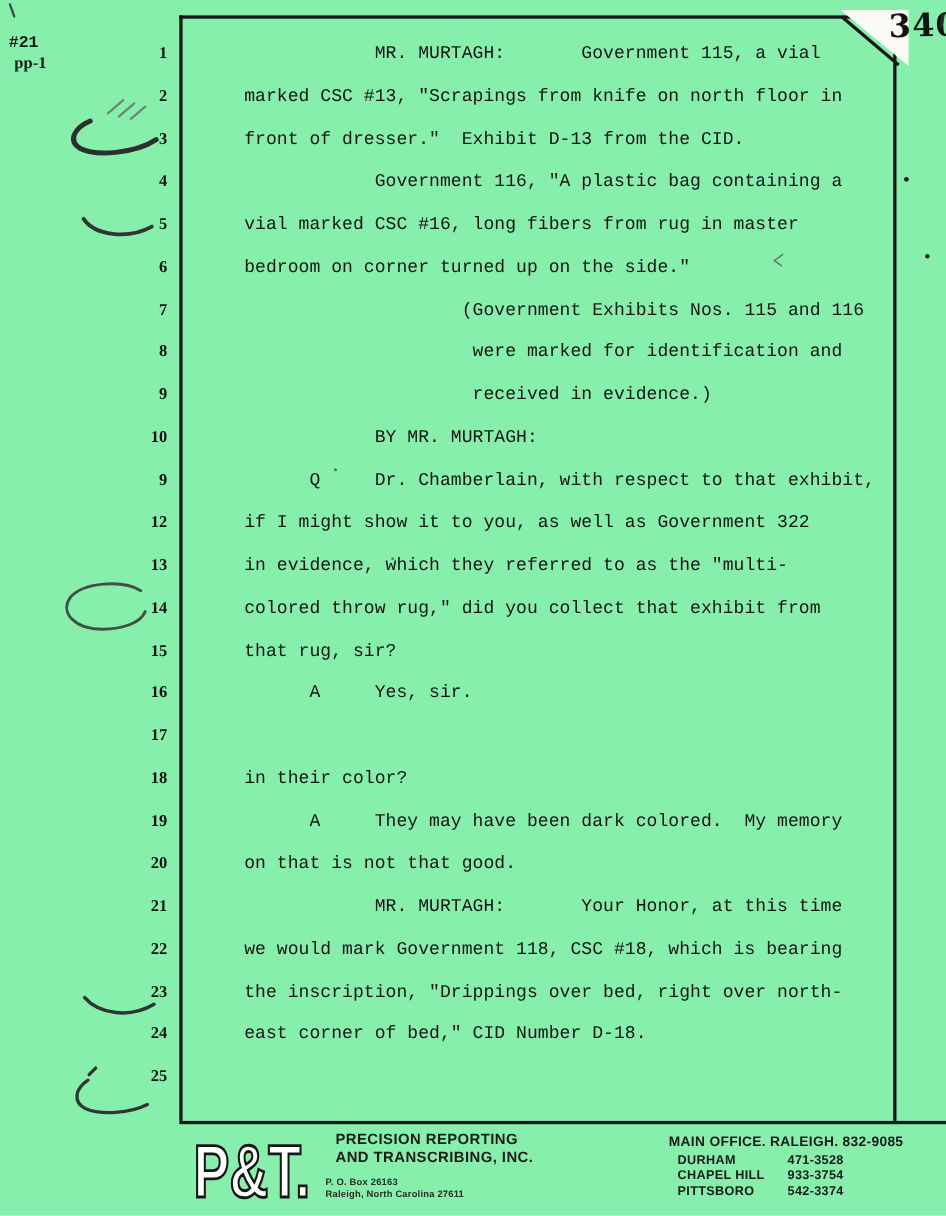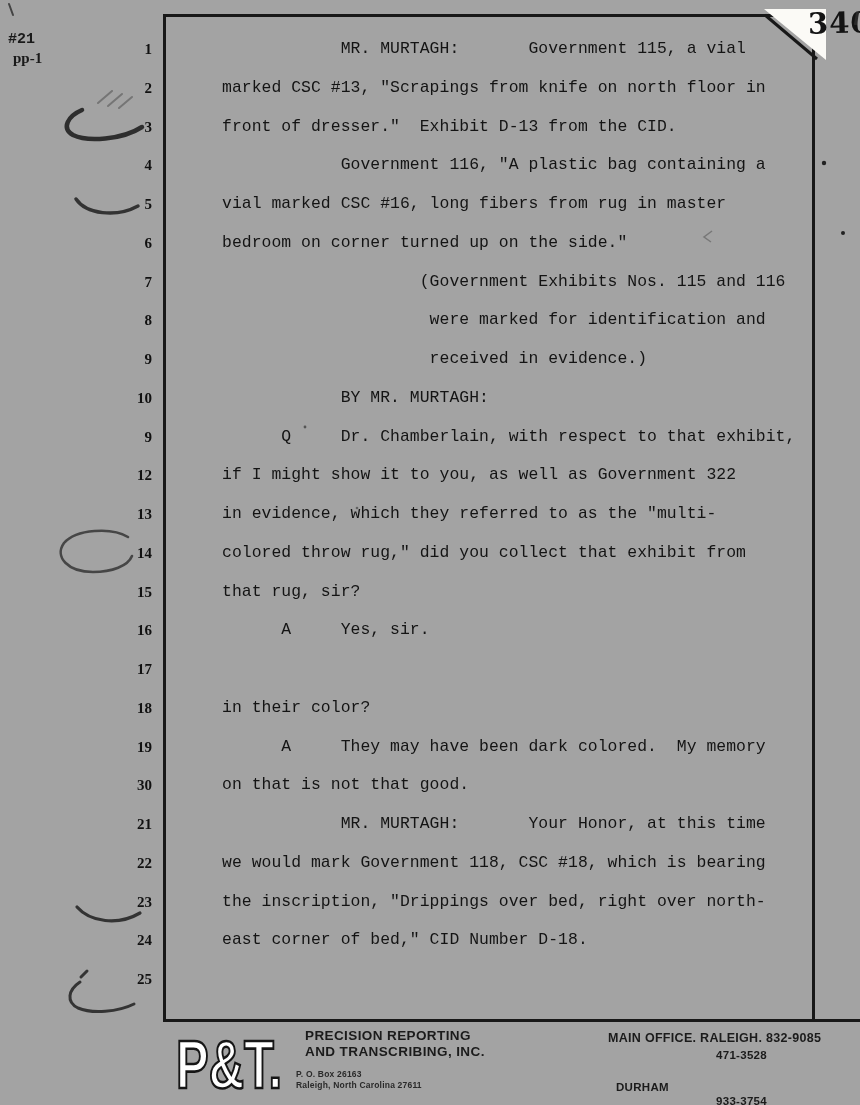--- a/index.html
+++ b/index.html
@@ -1,19 +1,19 @@
 <!DOCTYPE html>
 <html><head>
 <meta charset="utf-8">
 <style>
   html,body{margin:0;padding:0;background:#e8e6e0;}
   .page{
     position:relative;
     width:860px;height:1105px;
-    background:#a3a3a3;
+    background:#86efac;
     overflow:hidden;
     font-family:"Liberation Mono", monospace;
     color:#161616;
   }
   
   .t-box{
     position:absolute;
     left:163px;top:14px;
     width:652px;height:1005px;
     border:3px solid #181818;
@@ -68,21 +68,21 @@
     position:absolute;left:608px;top:1031px;
     font-family:"Liberation Sans", sans-serif;font-weight:bold;
     font-size:12.5px;letter-spacing:0.3px;color:#1b1b1b;white-space:nowrap;
   }
   .office-table{
     position:absolute;left:616px;top:1048px;
     font-family:"Liberation Sans", sans-serif;font-weight:bold;
     font-size:11.5px;line-height:14px;letter-spacing:0.3px;color:#1b1b1b;
   }
   .office-row{display:flex;}
-  .office-name{width:100px;margin-top:32px;}
+  .office-name{width:100px;}
   .office-phone{width:70px;}
 </style>
 </head>
 <body>
 
 <div class="page">
 
   <div class="t-box"></div>
   <div class="footer-rule"></div>
 
@@ -183,21 +183,21 @@
       <span class="t-num">18</span>
       <span class="t-text">in their color?</span>
     </div>
 
     <div class="t-row">
       <span class="t-num">19</span>
       <span class="t-text">      A     They may have been dark colored.  My memory</span>
     </div>
 
     <div class="t-row">
-      <span class="t-num">30</span>
+      <span class="t-num">20</span>
       <span class="t-text">on that is not that good.</span>
     </div>
 
     <div class="t-row">
       <span class="t-num">21</span>
       <span class="t-text">            MR. MURTAGH:       Your Honor, at this time</span>
     </div>
 
     <div class="t-row">
       <span class="t-num">22</span>

